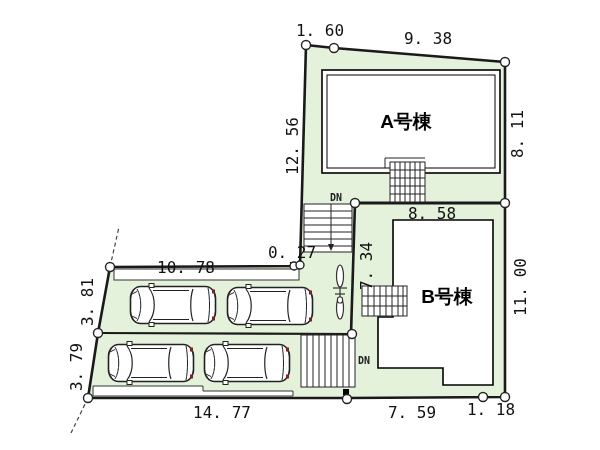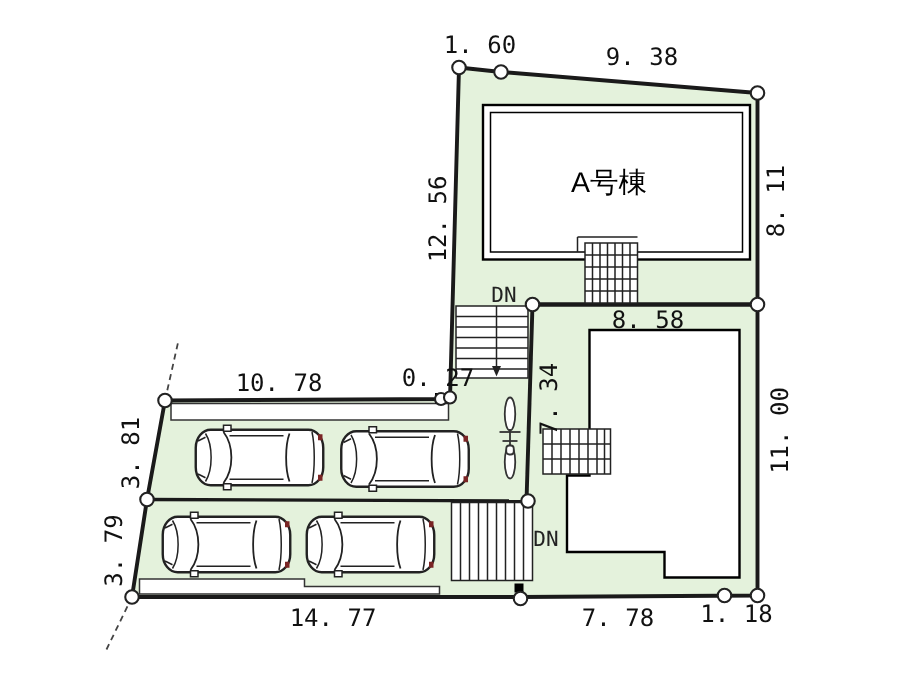--- a/index.html
+++ b/index.html
@@ -14,26 +14,26 @@
     font-family:"DejaVu Sans Mono", monospace;
   }
   #plan-svg{position:absolute;left:0;top:0;}
   .lbl{
     position:absolute;transform:translate(-50%,-50%);
     font-size:16px;color:var(--text);white-space:nowrap;letter-spacing:0px;
   }
   .lbl.v{transform:translate(-50%,-50%) rotate(-90deg);}
   .bldg{
     position:absolute;transform:translate(-50%,-50%);
-    font-family:"Liberation Sans", sans-serif;font-weight:normal;
+    font-family:"Liberation Sans", sans-serif;font-weight:bold;
     font-size:19px;color:#000;white-space:nowrap;
   }
   .dn{
     position:absolute;transform:translate(-50%,-50%);
-    font-size:14px;font-weight:normal;color:#222;white-space:nowrap;
+    font-size:10px;font-weight:bold;color:#222;white-space:nowrap;
   }
 </style>
 </head>
 <body>
 
 <div id="stage">
 
   <svg id="plan-svg" width="600" height="450" viewBox="0 0 600 450">
 
     <defs>
@@ -133,26 +133,27 @@
     </g>
   </svg>
 
   <div class="lbl" style="left:320px;top:30px">1. 60</div>
   <div class="lbl" style="left:428px;top:38px">9. 38</div>
   <div class="lbl v" style="left:292px;top:146px">12. 56</div>
   <div class="lbl v" style="left:517px;top:134px">8. 11</div>
   <div class="lbl" style="left:432px;top:213px">8. 58</div>
   <div class="lbl v" style="left:366px;top:266px">7. 34</div>
   <div class="lbl v" style="left:520px;top:287px">11. 00</div>
-  <div class="lbl" style="left:186px;top:255px">10. 78</div>
+  <div class="lbl" style="left:186px;top:267px">10. 78</div>
   <div class="lbl" style="left:292px;top:252px">0. 27</div>
   <div class="lbl v" style="left:87px;top:302px">3. 81</div>
   <div class="lbl v" style="left:76px;top:367px">3. 79</div>
   <div class="lbl" style="left:222px;top:412px">14. 77</div>
-  <div class="lbl" style="left:412px;top:412px">7. 78</div>
+  <div class="lbl" style="left:412px;top:412px">7. 59</div>
   <div class="lbl" style="left:491px;top:409px">1. 18</div>
 
   <div class="bldg" style="left:406px;top:122px">A号棟</div>
+  <div class="bldg" style="left:447px;top:297px">B号棟</div>
 
   <div class="dn" style="left:336px;top:197px">DN</div>
   <div class="dn" style="left:364px;top:360px">DN</div>
 
 </div>
 
 </body></html>

